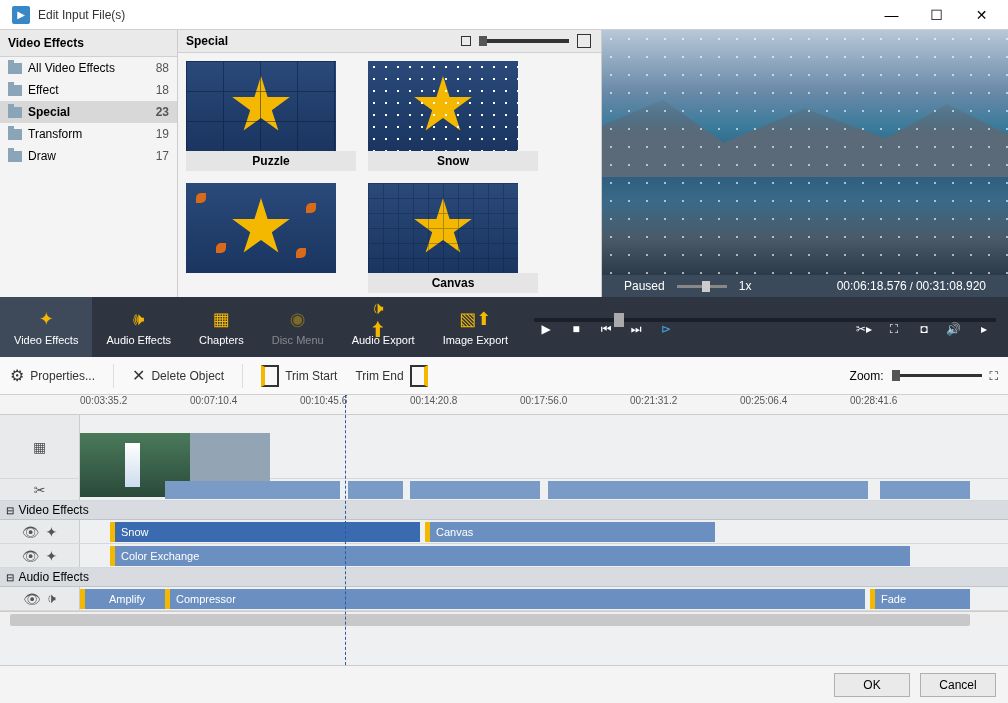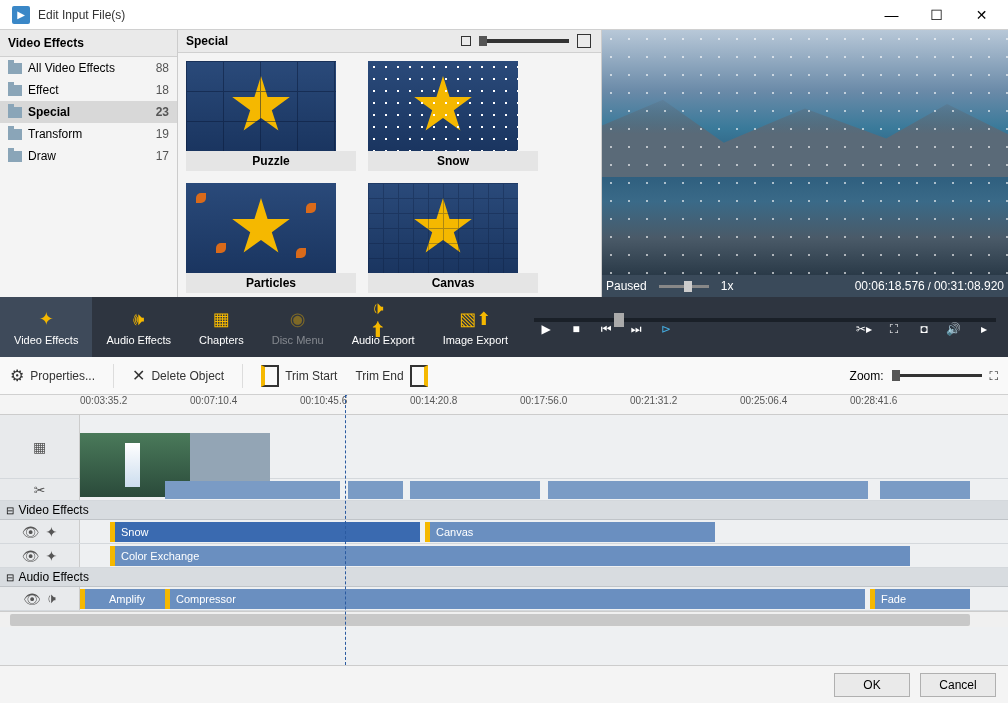--- a/index.html
+++ b/index.html
@@ -37,21 +37,21 @@
 .puzzle-overlay { position: absolute; inset: 0; background-image: linear-gradient(#0a1a3a 1px, transparent 1px), linear-gradient(90deg, #0a1a3a 1px, transparent 1px); background-size: 37px 30px; opacity: 0.5; }
 .snow-overlay { position: absolute; inset: 0; background-image: radial-gradient(#fff 1px, transparent 1px); background-size: 12px 12px; }
 .leaves-overlay { position: absolute; inset: 0; }
 .leaves-overlay span { position: absolute; width: 10px; height: 10px; background: #d96a1a; border-radius: 50% 0; }
 .effect-label { text-align: center; background: #e5e5e5; padding: 3px 0; }
 
 .preview-panel { flex: 1; background: #111; display: flex; flex-direction: column; }
 .preview-image { flex: 1; background: linear-gradient(180deg,#b8c8d8 0%,#6a8aa8 25%,#3a7a9a 40%,#2a5a7a 55%,#3a6a88 70%,#4a5a68 85%,#2a3a48 100%); position: relative; }
 .preview-image::after { content:""; position:absolute; inset:0; background-image: radial-gradient(#fff 1px, transparent 1px); background-size: 18px 18px; opacity:.6; }
 .preview-image .mtn { position:absolute; bottom:40%; left:0; right:0; height:35%; background: linear-gradient(180deg, transparent, #5a6a78 50%); clip-path: polygon(0 100%,0 40%,15% 10%,30% 60%,50% 20%,70% 55%,85% 15%,100% 50%,100% 100%);}
-.preview-status { background: #3a4a5a; color: #fff; padding: 4px 4px; display: flex; align-items: center; gap: 12px; }
+.preview-status { background: #3a4a5a; color: #fff; padding: 4px 22px; display: flex; align-items: center; gap: 12px; }
 .preview-status .slider-seek { width: 50px; height: 3px; background: #888; position: relative; }
 .preview-status .slider-seek::after { content: ""; position: absolute; left: 25px; top: -4px; width: 8px; height: 11px; background: #ccc; }
 .preview-status .spacer { flex: 1; }
 .preview-status .time { font-size: 11px; }
 
 
 .dark-toolbar { height: 60px; background: #2e3540; display: flex; align-items: stretch; color: #fff; }
 .dt-btn { display: flex; flex-direction: column; align-items: center; justify-content: center; padding: 0 14px; cursor: pointer; gap: 4px; }
 .dt-btn.active { background: #3e4a5a; }
 .dt-btn.disabled { opacity: 0.4; }
@@ -177,21 +177,20 @@
       <div class="effect-tile">
         <div class="effect-thumb">
             <div class="star"></div>
           <div class="leaves-overlay">
               <span style="left:10px;top:10px"></span>
               <span style="left:120px;top:20px"></span>
               <span style="left:30px;top:60px"></span>
               <span style="left:110px;top:65px"></span>
             </div>
         </div>
-        <div class="effect-label">Particles</div>
       </div>
       <div class="effect-tile">
         <div class="effect-thumb">
             <div class="star"></div>
             <div class="puzzle-overlay" style="background-size:15px 15px;opacity:.3"></div>
           </div>
         <div class="effect-label">Canvas</div>
       </div>
 
     </div>

